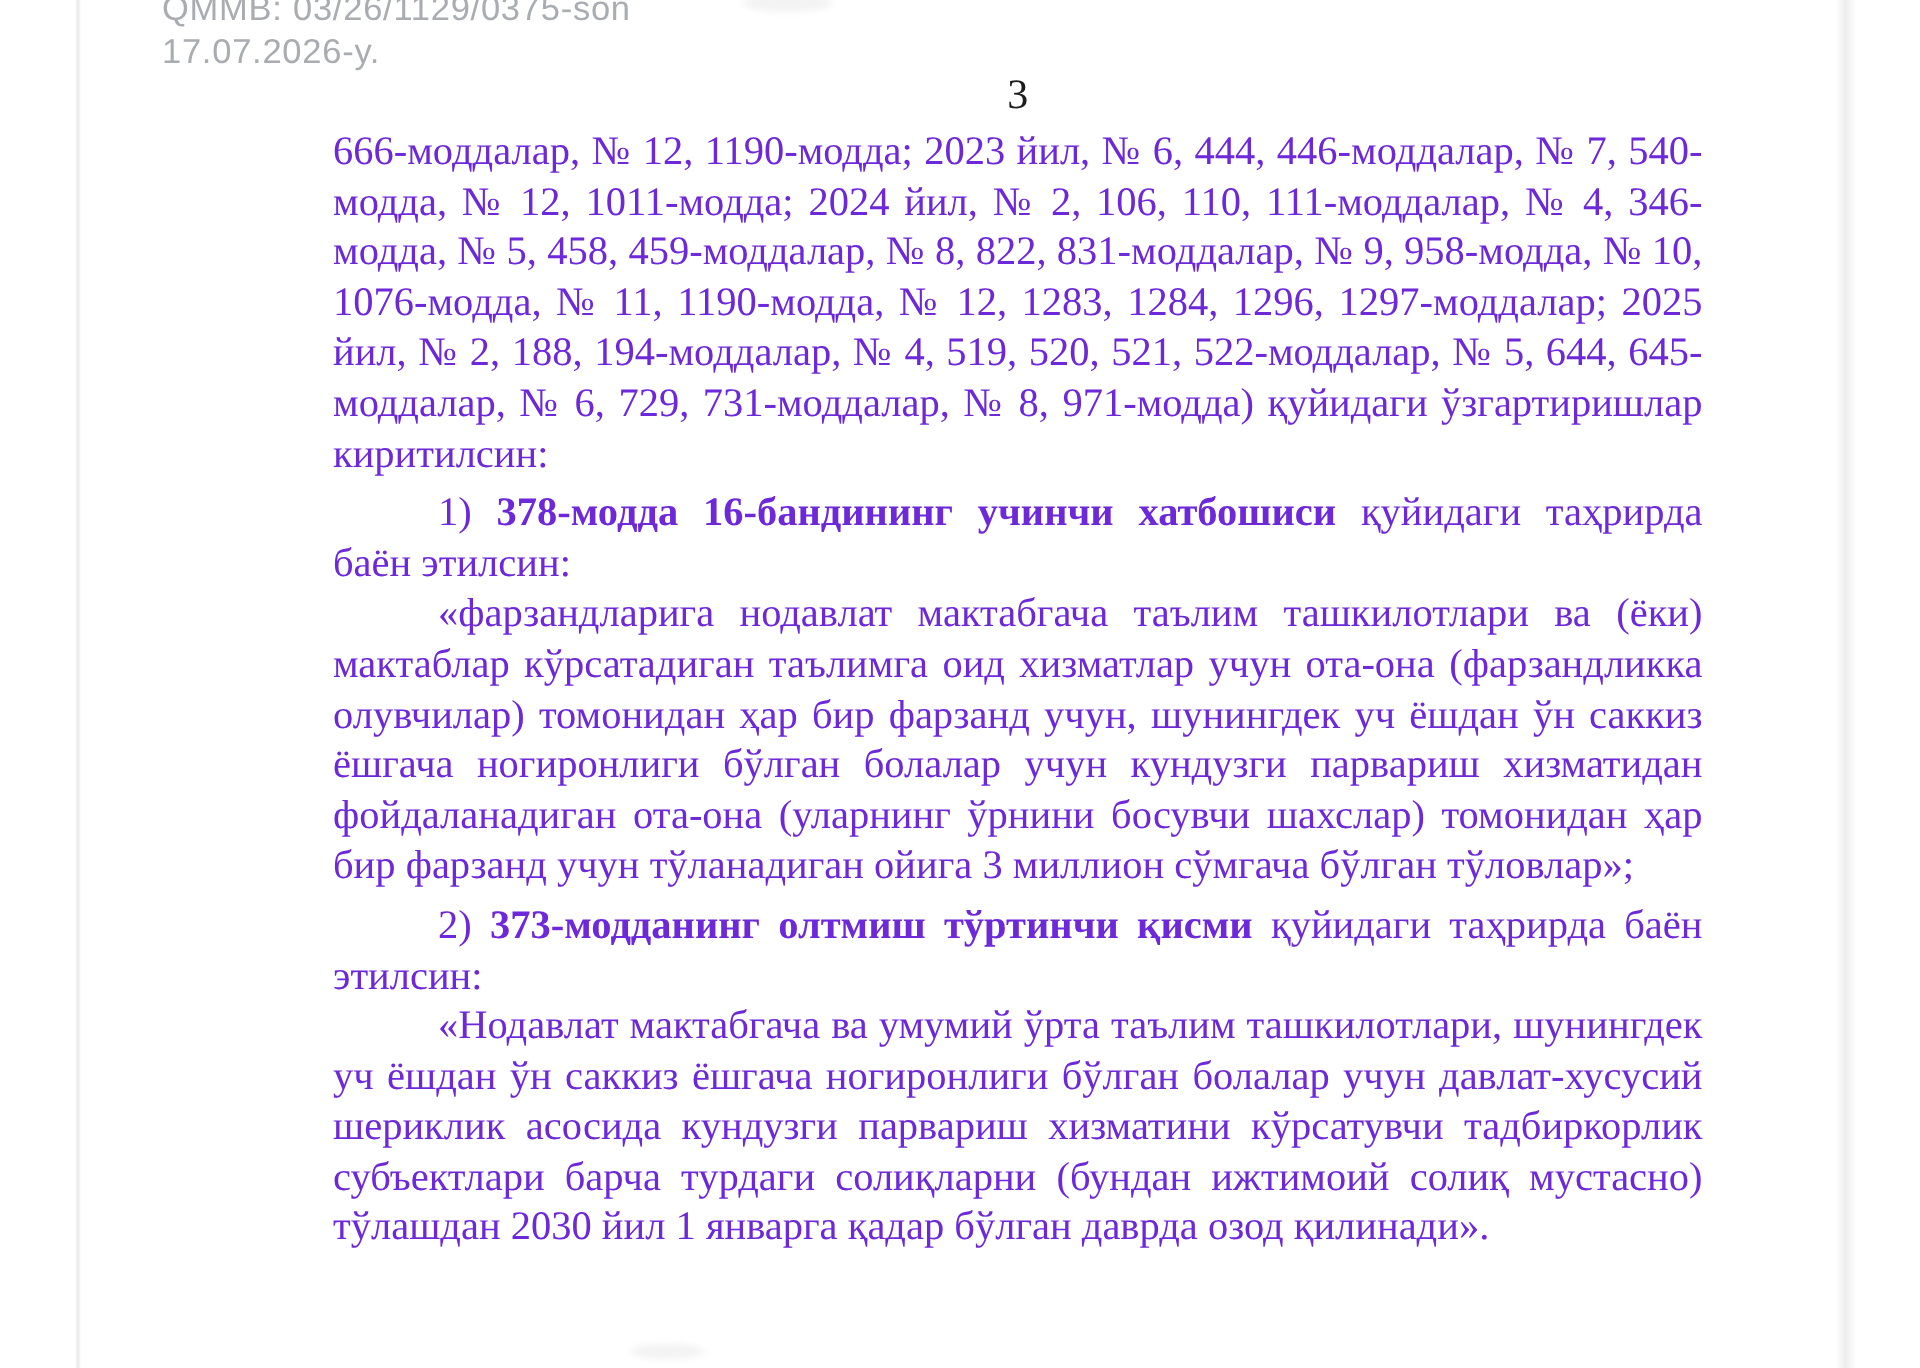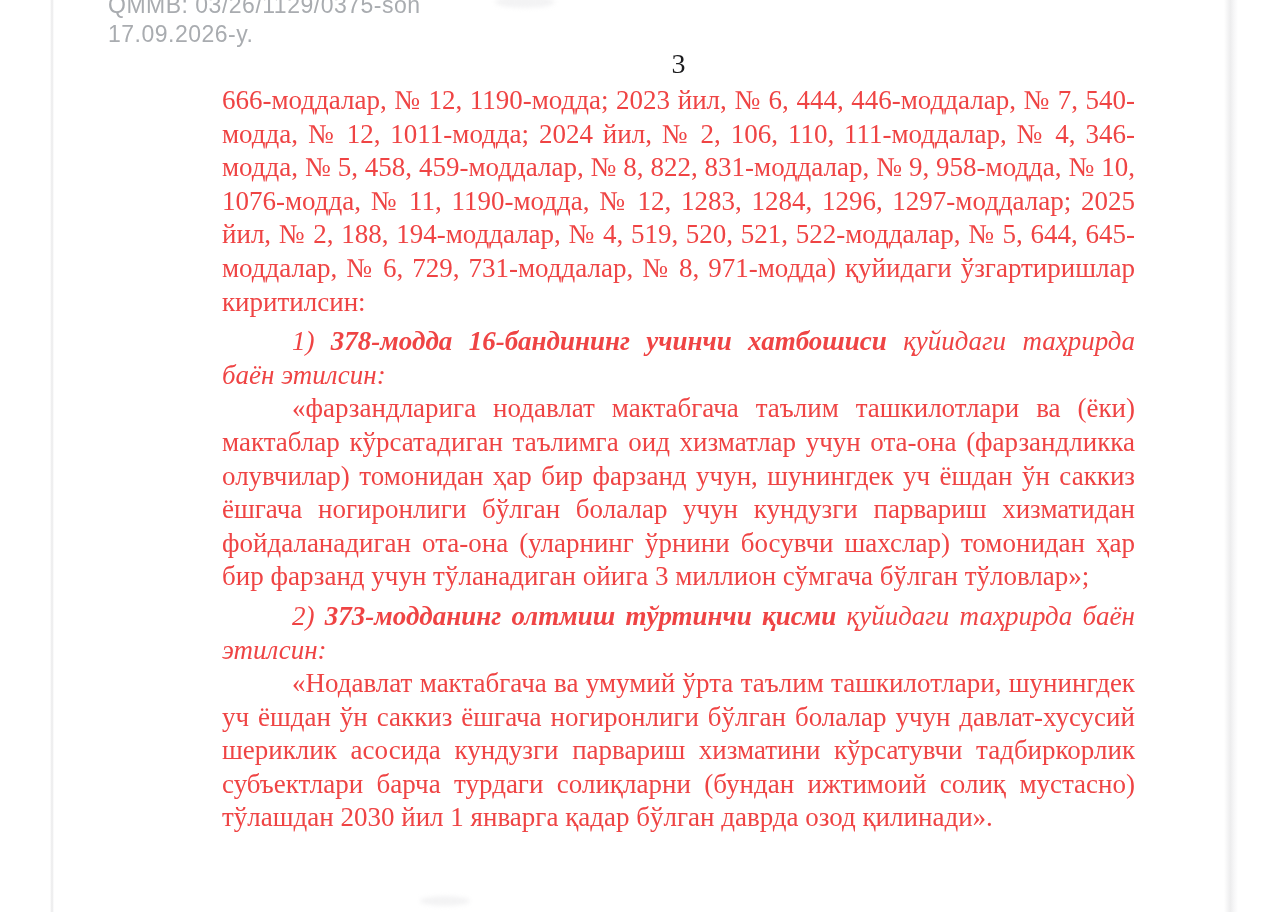--- a/index.html
+++ b/index.html
@@ -54,33 +54,32 @@
     color: #1c1c1e;
   }
   
   .doc-body {
     position: absolute;
     top: 84px;
     left: 222px;
     width: 913px;
     font-size: 27px;
     line-height: 33.6px;
-    color: #ef4444;
+    color: #6d28d9;
     text-align: justify;
   }
   .doc-body p {
     margin: 0;
     padding: 0;
   }
   .doc-body p.indent {
     text-indent: 70px;
   }
   .doc-body p.gap-sm {
     margin-top: 6px;
-    font-style: italic;
   }
   .doc-body b {
     font-weight: bold;
   }
   
   .smudge {
     position: absolute;
     pointer-events: none;
     background: #f3f3f4;
     border-radius: 50%;
@@ -92,21 +91,21 @@
 </head>
 <body>
 
 <div class="edge edge-left"></div>
 <div class="edge edge-right"></div>
 <div class="smudge smudge-top"></div>
 <div class="smudge smudge-bottom"></div>
 
 <div class="scan-header">
   <div>QMMB: 03/26/1129/0375-son</div>
-  <div>17.09.2026-y.</div>
+  <div>17.07.2026-y.</div>
 </div>
 
 <div class="page-number">3</div>
 
 <div class="doc-body">
   <p>666-моддалар, № 12, 1190-модда; 2023 йил, № 6, 444, 446-моддалар, № 7, 540-модда, № 12, 1011-модда; 2024 йил, № 2, 106, 110, 111-моддалар, № 4, 346-модда, № 5, 458, 459-моддалар, № 8, 822, 831-моддалар, № 9, 958-модда, № 10, 1076-модда, № 11, 1190-модда, № 12, 1283, 1284, 1296, 1297-моддалар; 2025 йил, № 2, 188, 194-моддалар, № 4, 519, 520, 521, 522-моддалар, № 5, 644, 645-моддалар, № 6, 729, 731-моддалар, № 8, 971-модда) қуйидаги ўзгартиришлар киритилсин:</p>
   <p class="indent gap-sm">1) <b>378-модда 16-бандининг учинчи хатбошиси</b> қуйидаги таҳрирда баён этилсин:</p>
   <p class="indent">«фарзандларига нодавлат мактабгача таълим ташкилотлари ва (ёки) мактаблар кўрсатадиган таълимга оид хизматлар учун ота-она (фарзандликка олувчилар) томонидан ҳар бир фарзанд учун, шунингдек уч ёшдан ўн саккиз ёшгача ногиронлиги бўлган болалар учун кундузги парвариш хизматидан фойдаланадиган ота-она (уларнинг ўрнини босувчи шахслар) томонидан ҳар бир фарзанд учун тўланадиган ойига 3 миллион сўмгача бўлган тўловлар»;</p>
   <p class="indent gap-sm">2) <b>373-модданинг олтмиш тўртинчи қисми</b> қуйидаги таҳрирда баён этилсин:</p>
   <p class="indent">«Нодавлат мактабгача ва умумий ўрта таълим ташкилотлари, шунингдек уч ёшдан ўн саккиз ёшгача ногиронлиги бўлган болалар учун давлат-хусусий шериклик асосида кундузги парвариш хизматини кўрсатувчи тадбиркорлик субъектлари барча турдаги солиқларни (бундан ижтимоий солиқ мустасно) тўлашдан 2030 йил 1 январга қадар бўлган даврда озод қилинади».</p>

